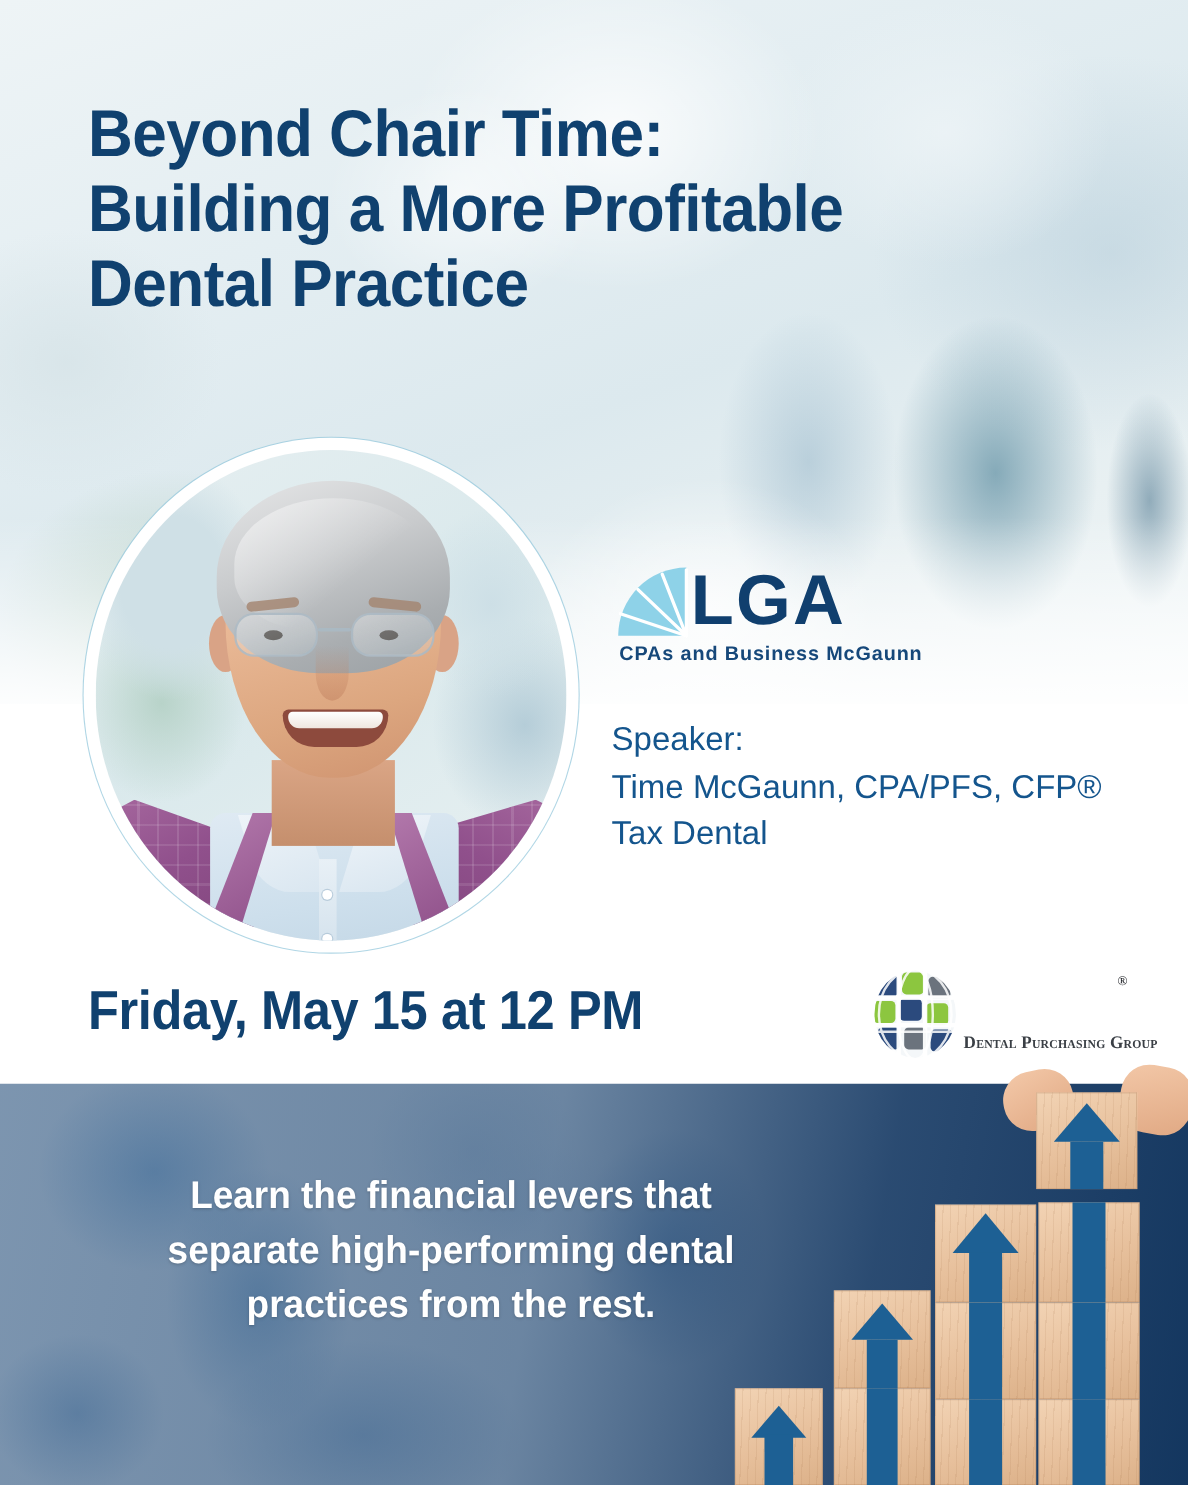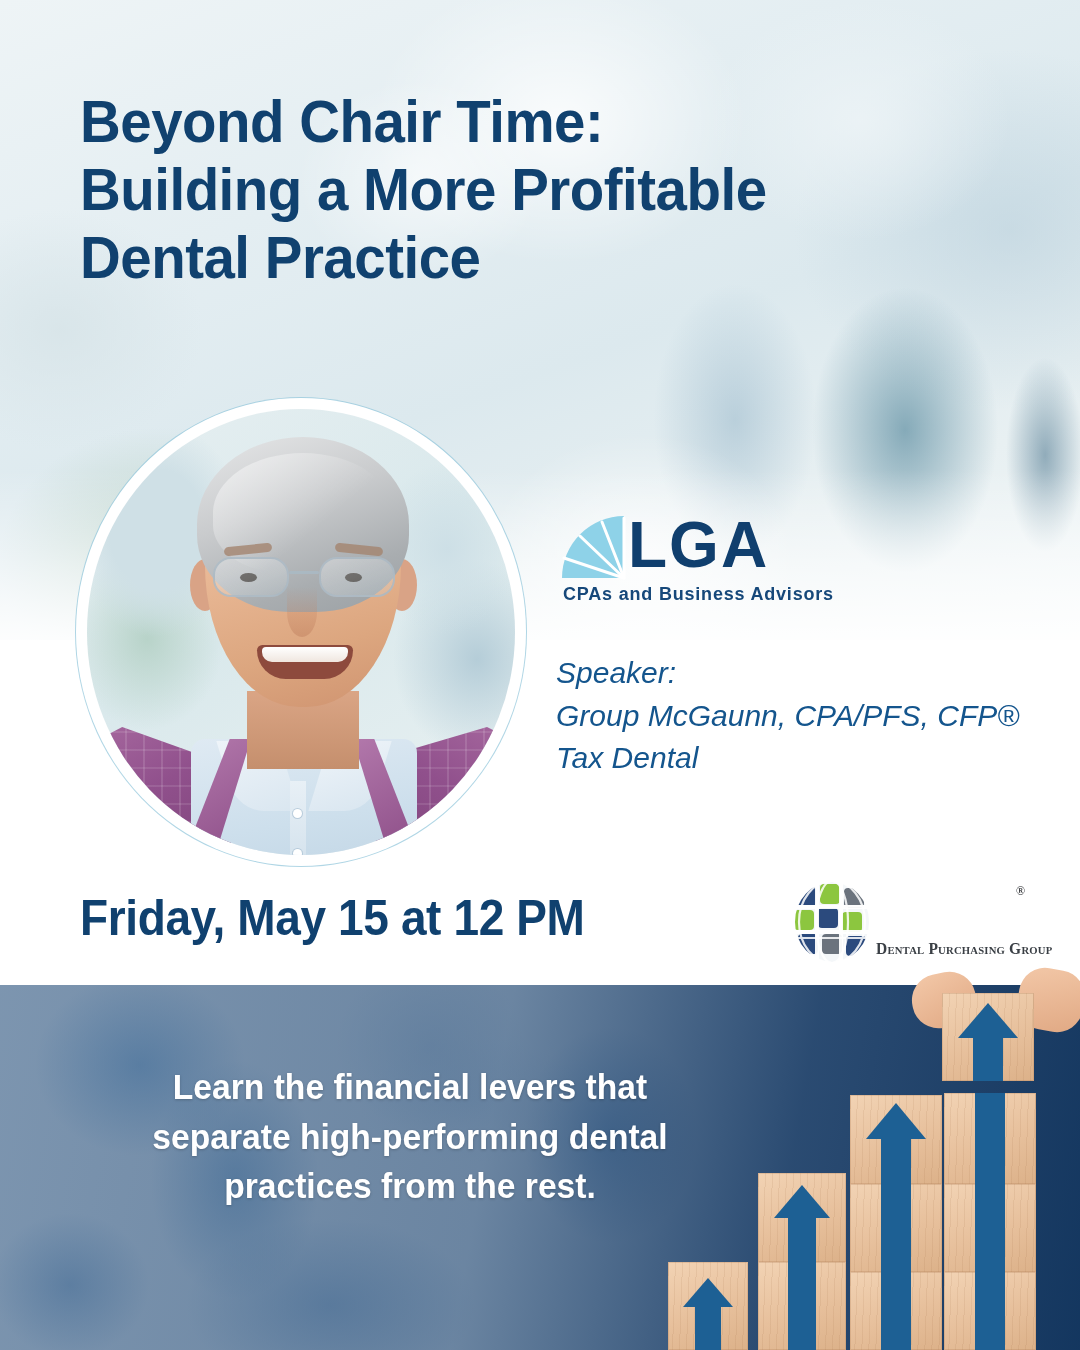--- a/index.html
+++ b/index.html
@@ -221,21 +221,21 @@
     position:absolute; left:3px; top:76px;
     font-size:18px; font-weight:600; letter-spacing:.8px;
     color:#16487a;
   }
 
   
   .speaker {
     position:absolute; left:556px; top:652px; width:480px;
     font-size:30px; line-height:1.42; color:#14558d; font-weight:400;
   }
-  .speaker div { white-space:nowrap;font-style:italic; }
+  .speaker div { white-space:nowrap; }
 
   
   .date-line {
     position:absolute; left:80px; top:889px;
     font-size:50px; font-weight:700; color:#10416f;
     letter-spacing:-0.4px;
     transform:scaleX(0.92); transform-origin:left top;
     white-space:nowrap;
   }
 
@@ -374,26 +374,26 @@
       <path d="M66 66 A66 66 0 0 0 0 0 L0 66 Z" transform="translate(0,0) rotate(0)" fill="none"></path>
       <path d="M64 64 L64 2 A62 62 0 0 0 2 64 Z" fill="#8ed2e8"></path>
       <g stroke="#ffffff" stroke-width="3" stroke-linecap="round">
         <line x1="64" y1="64" x2="64" y2="4"></line>
         <line x1="64" y1="64" x2="42" y2="8"></line>
         <line x1="64" y1="64" x2="20" y2="22"></line>
         <line x1="64" y1="64" x2="4" y2="44"></line>
       </g>
     </svg>
     <div class="lga-word">LGA</div>
-    <div class="lga-tag">CPAs and Business Advisors</div>
+    <div class="lga-tag">CPAs and Business McGaunn</div>
   </div>
 
   <div class="speaker">
     <div>Speaker:</div>
-    <div>Group McGaunn, CPA/PFS, CFP®</div>
+    <div>Time McGaunn, CPA/PFS, CFP®</div>
     <div>Tax Dental</div>
   </div>
 
   <div class="date-line">Friday, May 15 at 12 PM</div>
 
   <div class="dpg">
     <svg class="dpg-globe" viewBox="0 0 84 84">
       <defs>
         <clipPath id="gclip">
             <ellipse cx="42" cy="42" rx="38" ry="41"></ellipse>

